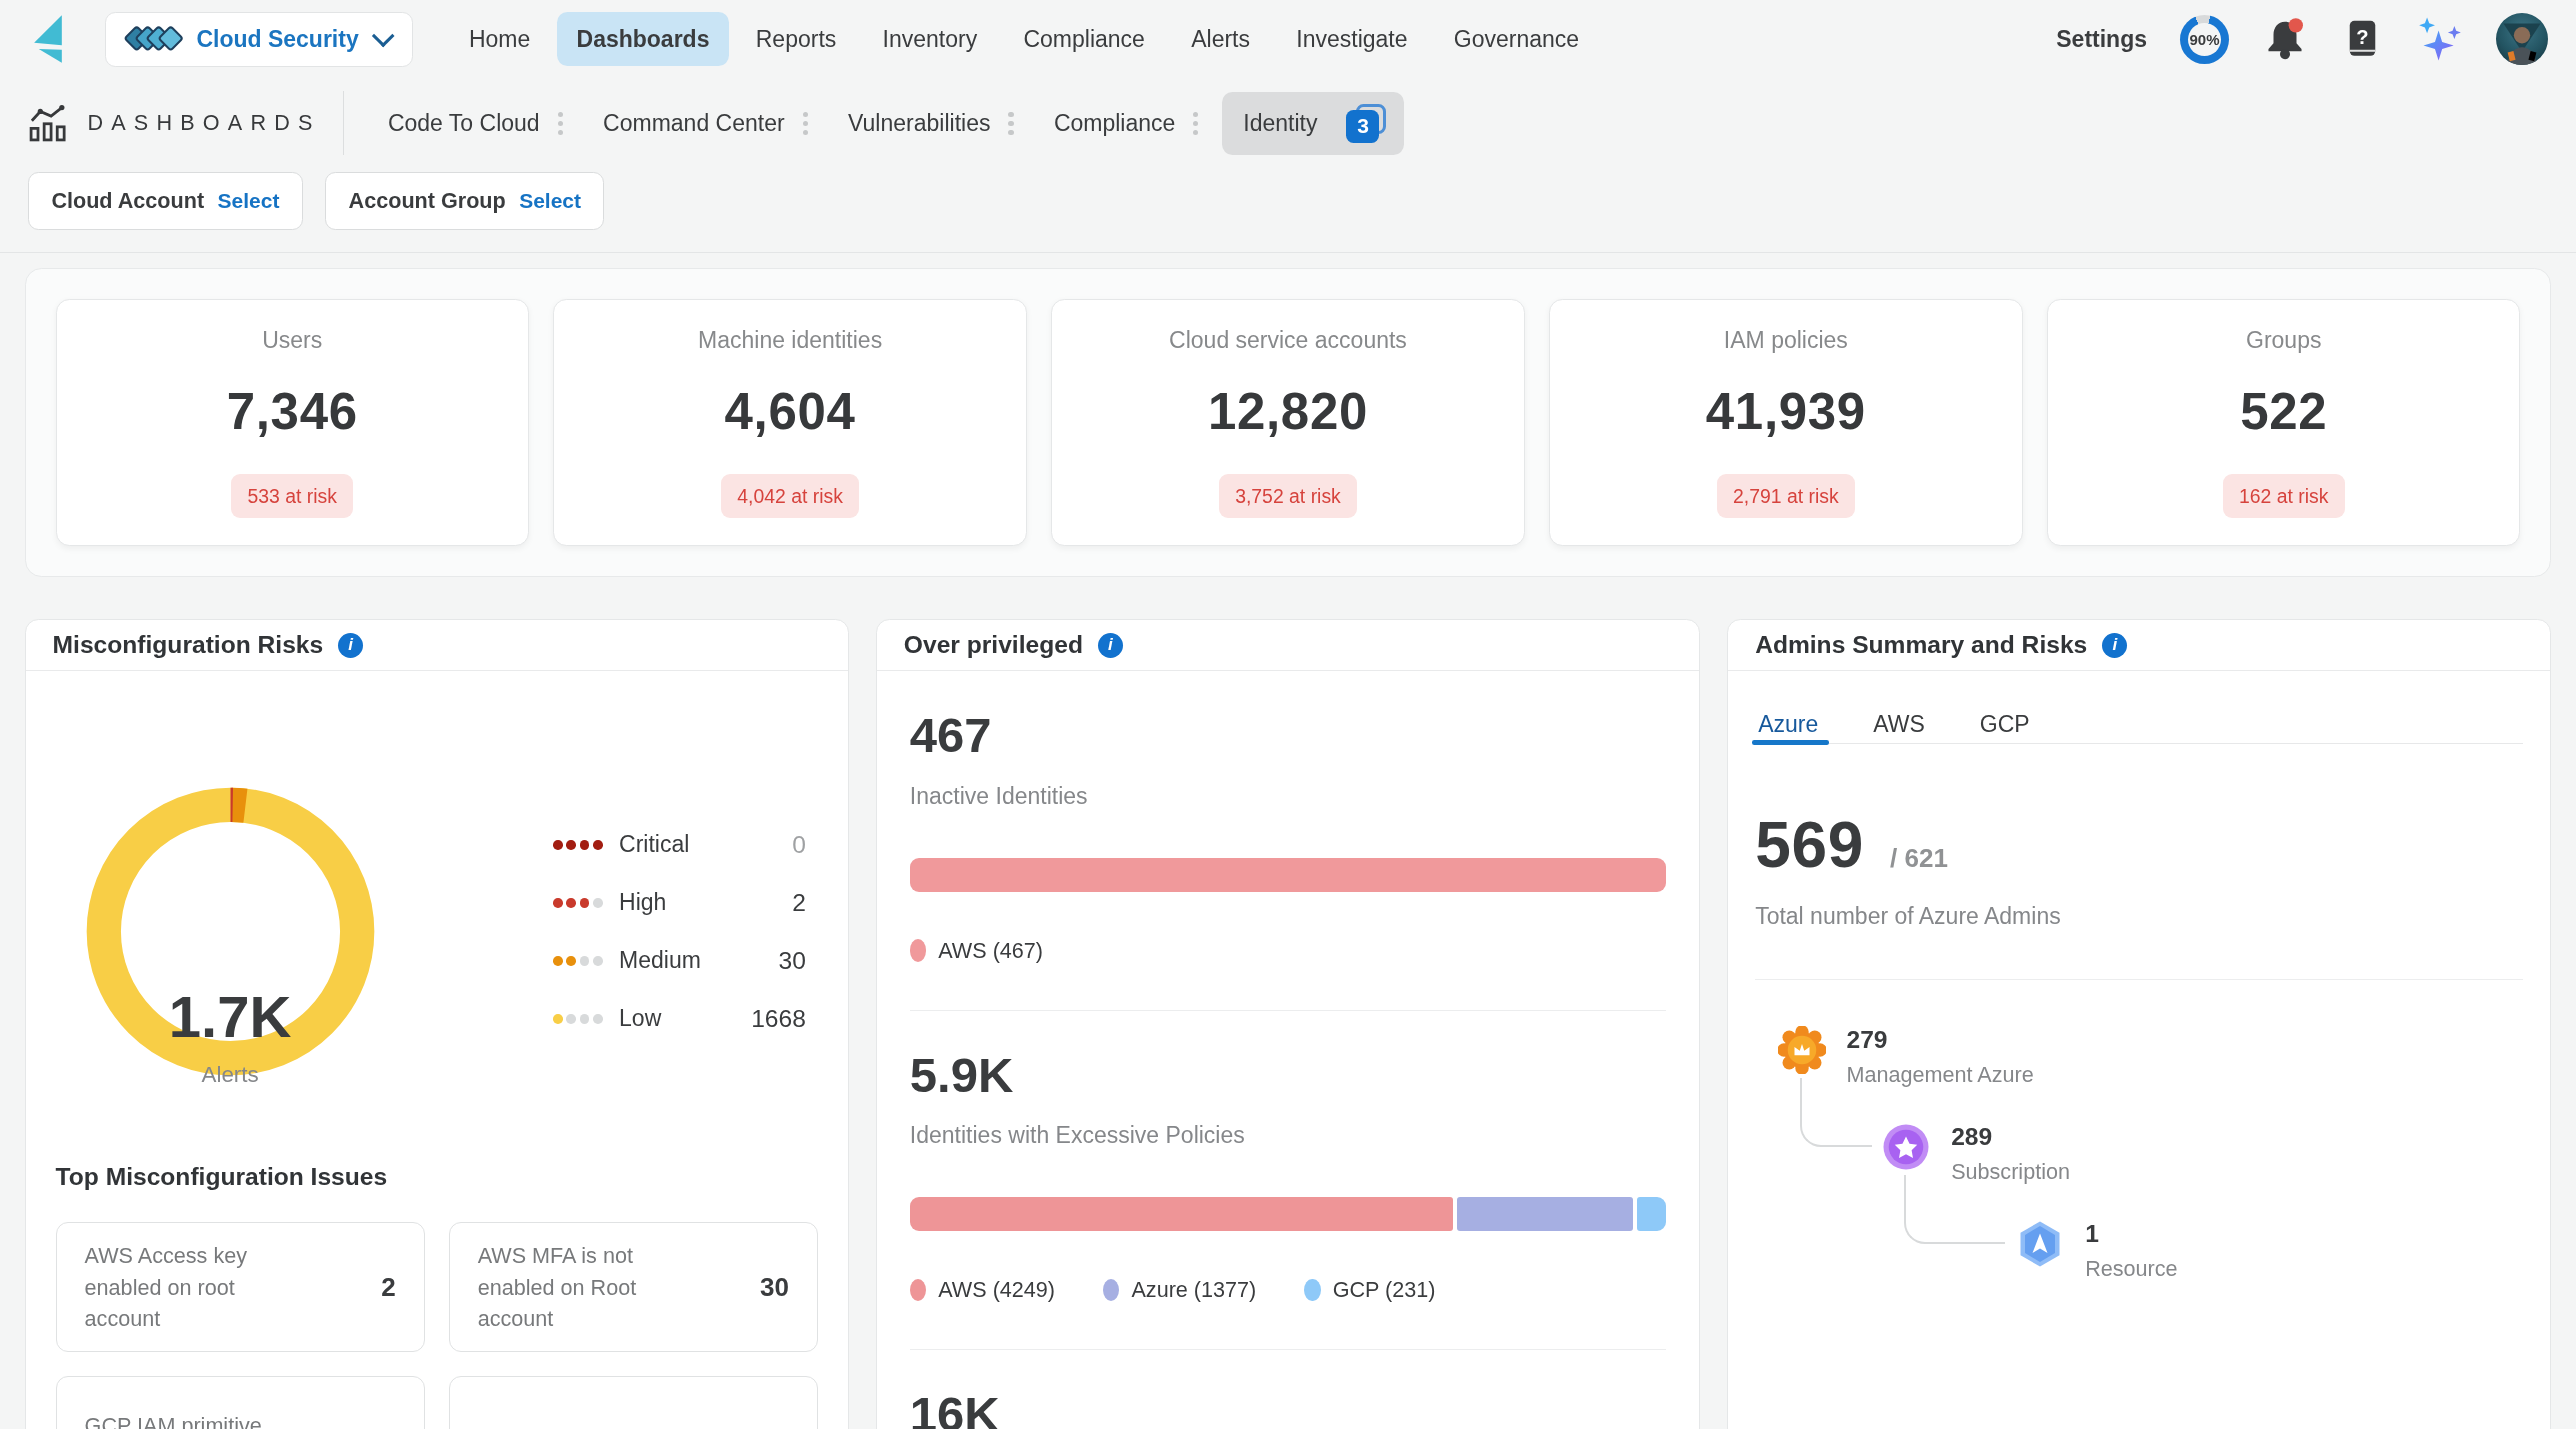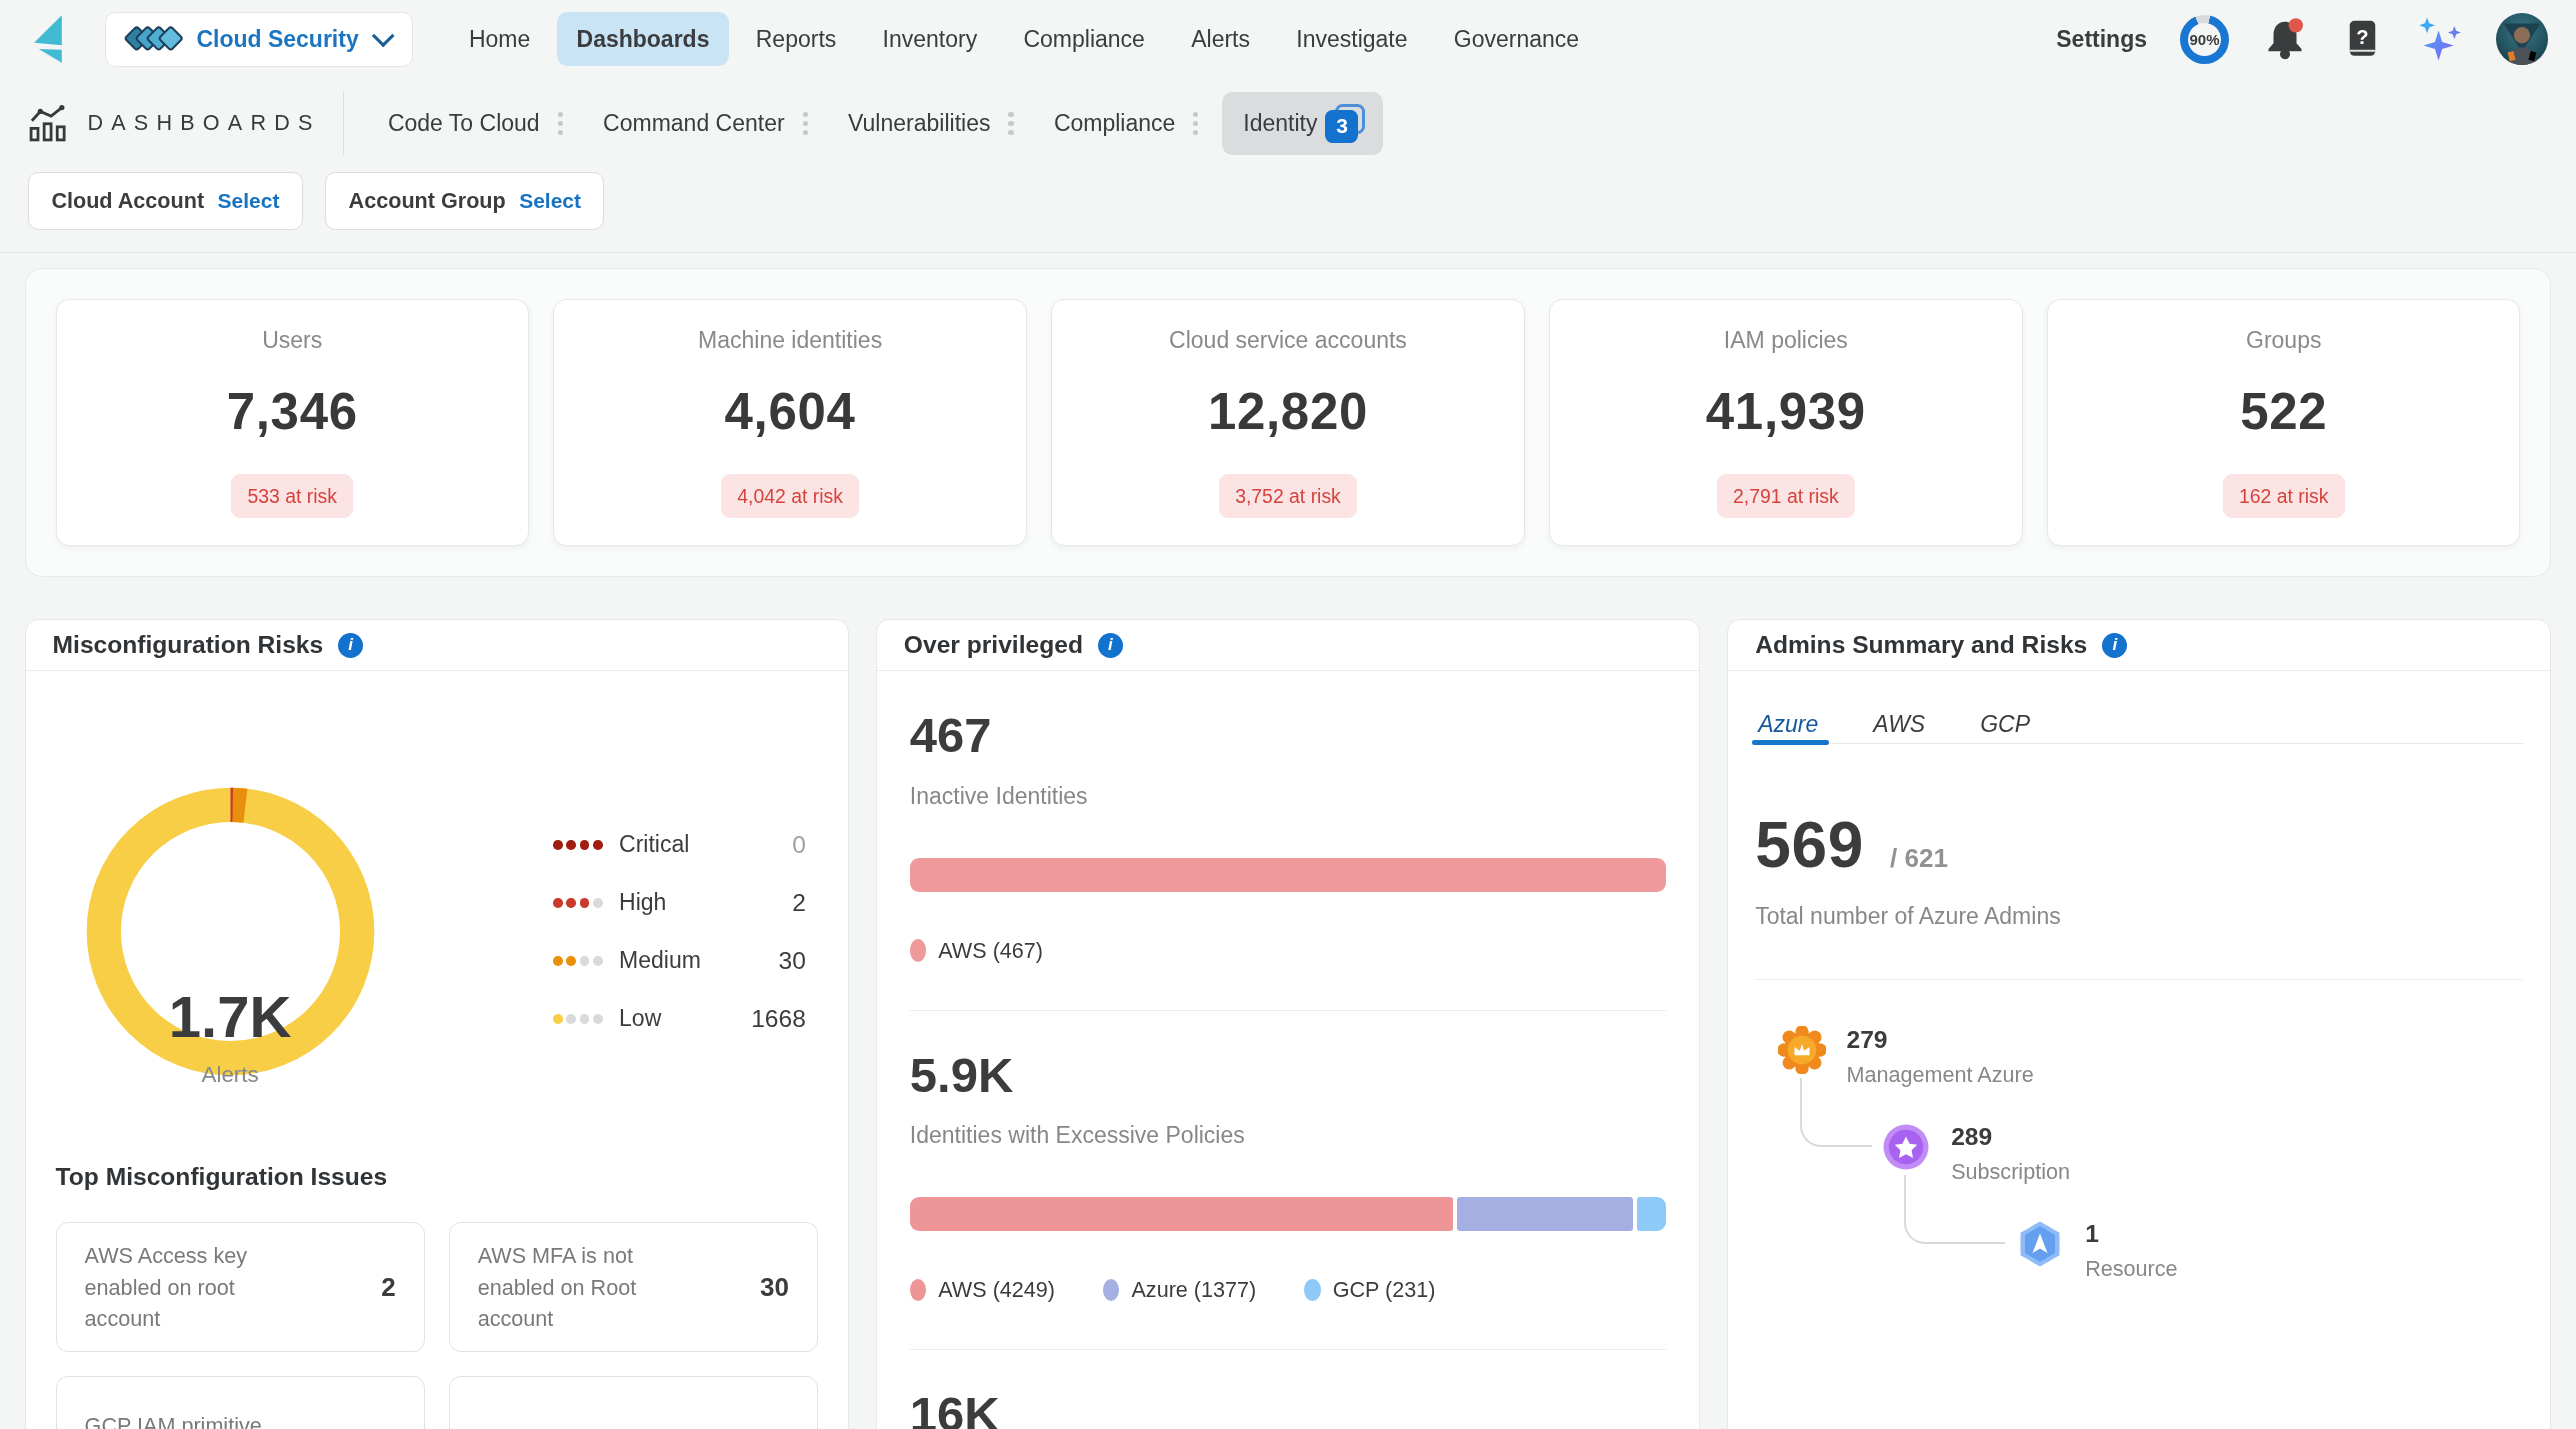--- a/index.html
+++ b/index.html
@@ -30,21 +30,21 @@
 
   
   .dashbar { display:flex; align-items:center; padding:13.4px 28px 6px; }
   .dash-title { display:flex; align-items:center; gap:19.4px; }
   .dash-title-text { font-size:21.6px; letter-spacing:8.2px; font-weight:500; color:#37393B; }
   .vdiv { width:1.5px; height:64px; background:#DCDEDF; margin:0 22.4px; }
   .dtabs { display:flex; align-items:center; }
   .dtab { font-size:23px; padding:15px 7.5px 15px 21px; cursor:pointer; white-space:nowrap; border-radius:10.4px; }
   .kebab { display:flex; flex-direction:column; gap:3.7px; padding:0 19.4px 0 10.4px; cursor:pointer; }
   .kebab i { width:5.2px; height:5.2px; border-radius:50%; background:#C6C8C9; }
-  .dtab.identity { background:#DBDCDD; display:flex; align-items:center; gap:8px; padding:12px 18px 12px 21px; margin-left:4.5px; }
+  .dtab.identity { background:#DBDCDD; display:flex; align-items:center; gap:29px; padding:12px 18px 12px 21px; margin-left:4.5px; }
   .id-badge { position:relative; width:40px; height:39px; flex:none; }
   .id-badge-back { position:absolute; right:0; top:0; width:30px; height:30px; border:3px solid #4D8FD6; border-radius:7.5px; }
   .id-badge-front { position:absolute; left:0; bottom:0; width:33px; height:33px; background:#1272CE; border-radius:7.5px; color:#fff; font-size:21px; font-weight:700; display:flex; align-items:center; justify-content:center; }
 
   
   .filters { display:flex; gap:22.4px; padding:10.4px 28px 22.4px; border-bottom:1.5px solid #E3E5E6; }
   .fpill { display:flex; align-items:center; gap:13.4px; background:#fff; border:1.5px solid #DADCDD; border-radius:10.4px; padding:15px 22.4px; cursor:pointer; }
   .fpill .flabel { font-size:21.6px; font-weight:700; color:#3A3C3E; }
   .fpill .faction { font-size:21px; font-weight:700; color:#1673C4; }
 
@@ -93,21 +93,21 @@
   .op-bar span:first-child { border-top-left-radius:9px; border-bottom-left-radius:9px; }
   .op-bar span:last-child { border-top-right-radius:9px; border-bottom-right-radius:9px; }
   .op-legend { display:flex; gap:48px; margin-top:46px; }
   .op-leg-item { display:flex; align-items:center; gap:12px; }
   .op-leg-dot { width:16.4px; height:22.4px; border-radius:50%; flex:none; }
   .op-leg-text { font-size:21.6px; color:#3A3C3E; }
 
   
   .adm { padding:0 27px; }
   .adm-tabs { display:flex; margin-top:40px; border-bottom:1.5px solid #E7E8E9; }
-  .atab { font-size:23px; padding:0 3px 5px; margin-right:49px; cursor:pointer; color:#3A3C3E; position:relative;font-style:italic; }
+  .atab { font-size:23px; padding:0 3px 5px; margin-right:49px; cursor:pointer; color:#3A3C3E; position:relative; }
   .atab.active { color:#17599C; }
   .atab.active::after { content:""; position:absolute; left:-3px; right:-7.5px; bottom:-1.5px; height:4.5px; background:#1677C9; border-radius:2.2px; }
   .adm-sum { margin-top:64px; display:flex; align-items:baseline; gap:20px; }
   .adm-val { font-size:64px; font-weight:600; color:#3A3C3E; letter-spacing:0.7px; }
   .adm-total { font-size:26px; color:#909294; font-weight:700;margin-left:6px; }
   .adm-label { font-size:23px; color:#85878A; margin-top:21px; }
   .adm-div { border-top:1.5px solid #ECEDEE; margin-top:49px; }
   .tree { position:relative; height:403px; margin-top:37px; }
   .tnode { position:absolute; display:flex; gap:21px; }
   .ticon { width:48px; height:48px; flex:none; }

